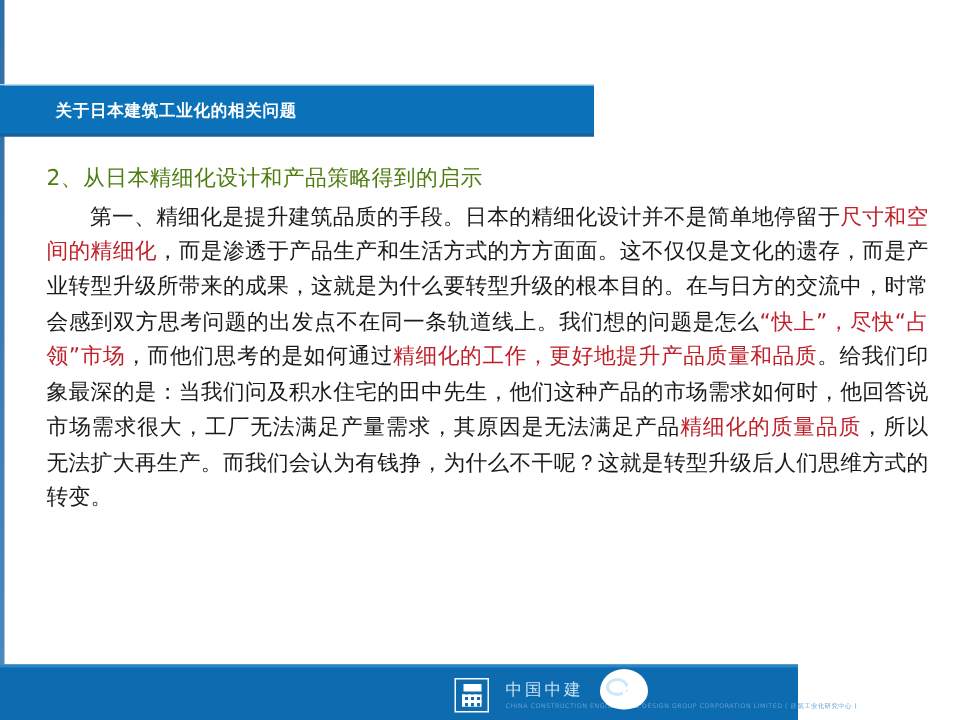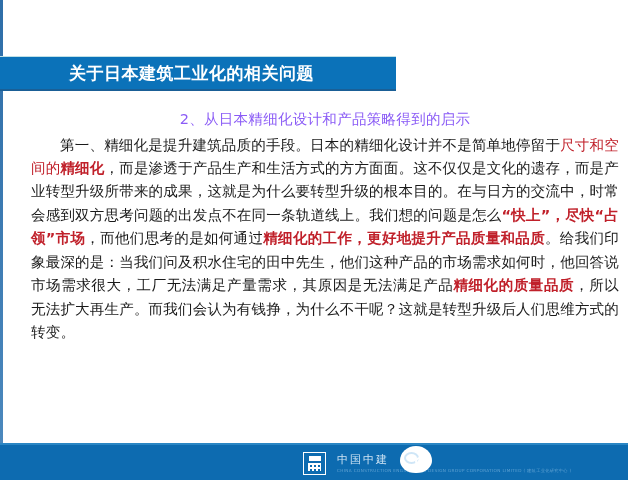--- a/index.html
+++ b/index.html
@@ -49,70 +49,69 @@
     width: 396px;
     height: 34px;
     background: #0b72b9;
     border-bottom: 2px solid #1a5f96;
     box-sizing: border-box;
     display: flex;
     align-items: center;
   }
   .title-text {
     color: #ffffff;
-    font-size: 17px;
+    font-size: 11px;
     font-weight: bold;
     letter-spacing: 0.5px;
-    padding-left: 69px;
+    padding-left: 37px;
     line-height: 1;
     white-space: nowrap;
   }
 
   .body-area {
     position: absolute;
     left: 31px;
     top: 112px;
     width: 588px;
   }
 
   .para-heading {
     font-size: 14.5px;
-    color: #8b5cf6;
+    color: #4d7c0f;
     line-height: 1.0;
     margin: 0 0 7px 0;
     letter-spacing: 0.3px;
     white-space: nowrap;
-    text-align: center;
   }
 
   .para-body {
     font-size: 14.5px;
     color: #1a1a1a;
     line-height: 1.62;
     margin: 0;
     text-align: justify;
     text-justify: inter-character;
     text-indent: 29px;
     letter-spacing: 0.2px;
   }
 
   .hl-red {
     color: #c0202a;
   }
   .hl-red-bold {
     color: #c0202a;
-    font-weight: bold;
+    font-weight: normal;
   }
 
   
   .footer {
     position: absolute;
     left: 0;
     bottom: 0;
-    width: 628px;
+    width: 532px;
     height: 37px;
     background: #0d6bb0;
     border-top: 2px solid #2a86c4;
     box-sizing: border-box;
   }
   .footer-inner {
     position: absolute;
     left: 303px;
     top: 0;
     height: 37px;

